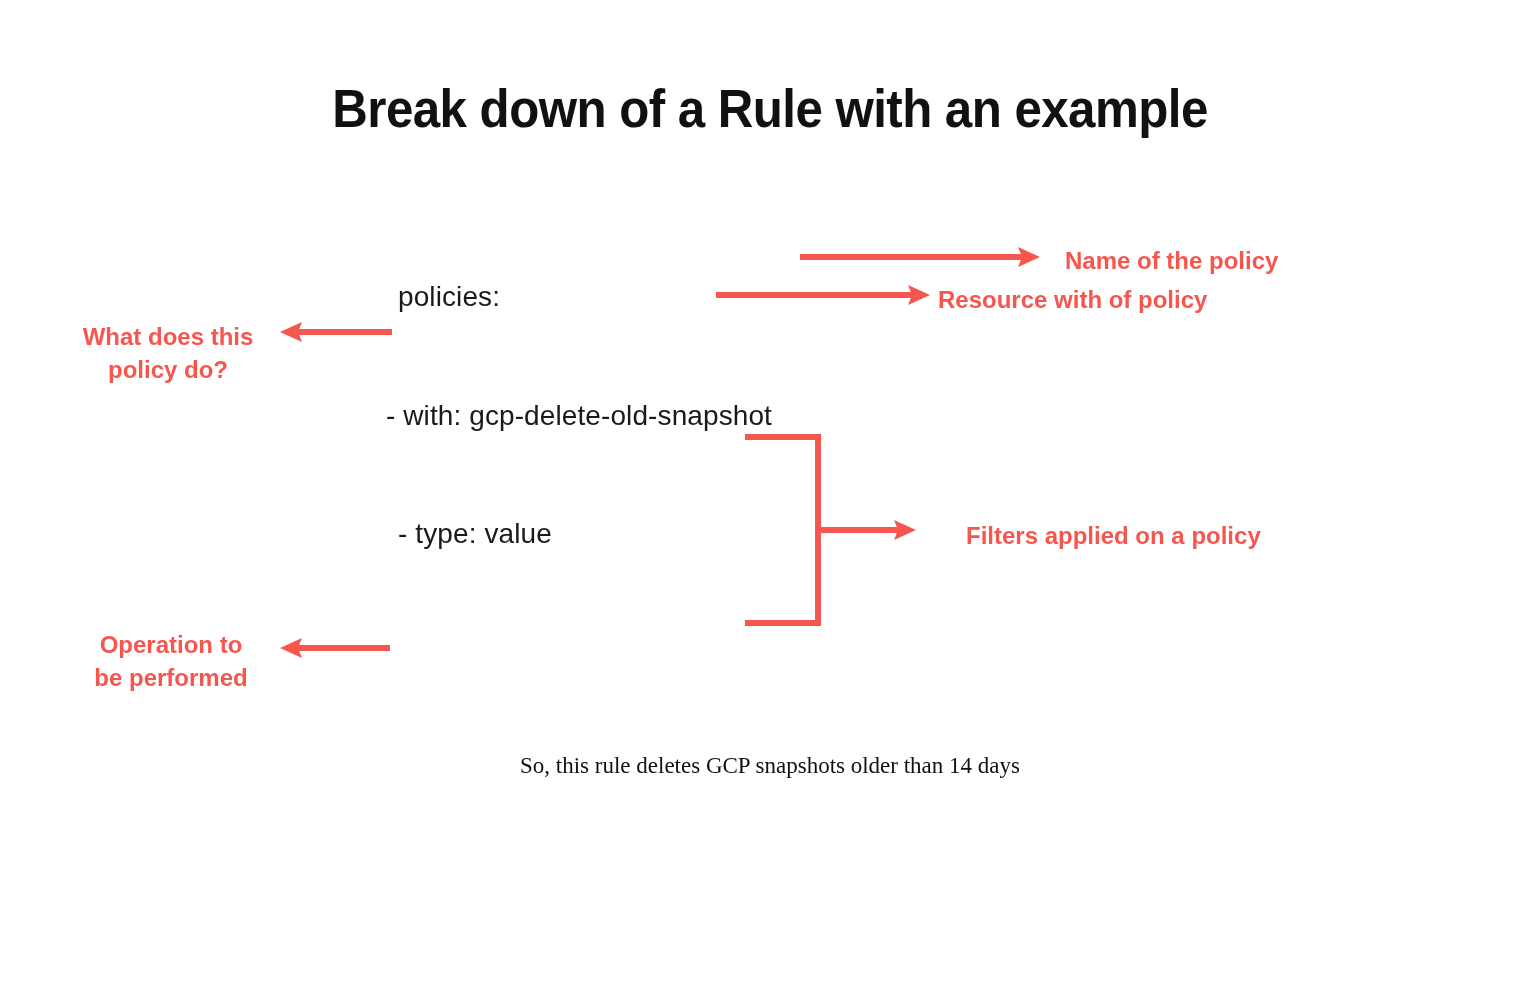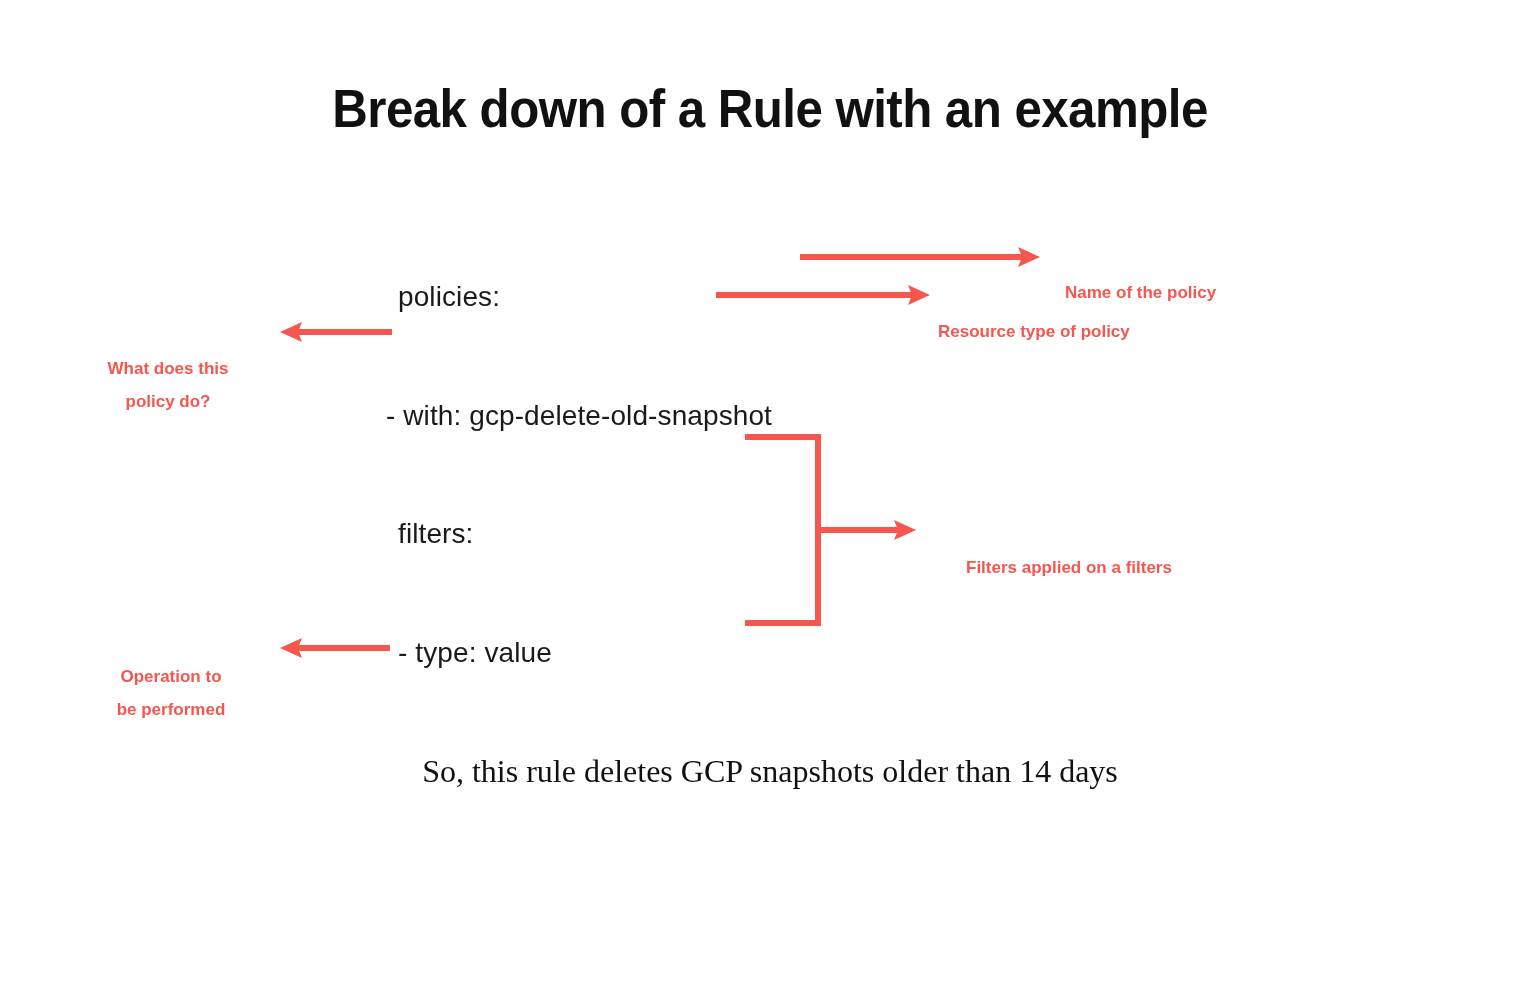--- a/index.html
+++ b/index.html
@@ -55,35 +55,34 @@
   .ind3 { padding-left: 47px; }
 
   
   #caption {
     position: absolute;
     left: 0;
     top: 753px;
     width: 1540px;
     text-align: center;
     font-family: "Liberation Serif", serif;
-    font-size: 32px;
+    font-size: 23px;
     color: #111111;
     white-space: nowrap;
   }
 
   
   .annot {
     position: absolute;
     font-family: "Liberation Sans", sans-serif;
     font-weight: bold;
-    font-size: 17px;
+    font-size: 24px;
     color: #F5564E;
     white-space: pre-line;
     line-height: 33px;
-    margin-top: 32px;
   }
   #label-name-of-policy   { left: 1065px; top: 244px; }
   #label-resource-type    { left: 938px;  top: 283px; }
   #label-filters-applied  { left: 966px;  top: 519px; }
   #label-what-does-policy { left: 82px;   top: 320px; width: 172px; text-align: center; }
   #label-operation        { left: 88px;   top: 628px; width: 166px; text-align: center; }
 
   
   #annotation-layer {
     position: absolute;
@@ -95,21 +94,20 @@
   }
 </style>
 </head>
 <body>
 
 <div id="slide-title">Break down of a Rule with an example</div>
 
 <div id="yaml-block">
   <span class="yaml-line ind0">policies:</span>
   <span class="yaml-line ind1">- with: gcp-delete-old-snapshot</span>
-  <span class="yaml-line ind2">filters:</span>
   <span class="yaml-line ind2">- type: value</span>
   
   
   
   
   
   
 </div>
 
 <svg id="annotation-layer" viewBox="0 0 1540 1008">
@@ -139,23 +137,23 @@
   </g>
 
   <g>
     <line x1="390" y1="648" x2="294" y2="648" stroke="#F5564E" stroke-width="6" stroke-linecap="butt"></line>
     <path d="M280 648 L302 638 L298 648 L302 658 Z" fill="#F5564E"></path>
   </g>
 </svg>
 
 <div class="annot" id="label-name-of-policy">Name of the policy</div>
 
-<div class="annot" id="label-resource-type">Resource type of policy</div>
+<div class="annot" id="label-resource-type">Resource with of policy</div>
 
-<div class="annot" id="label-filters-applied">Filters applied on a filters</div>
+<div class="annot" id="label-filters-applied">Filters applied on a policy</div>
 
 <div class="annot" id="label-what-does-policy">What does this
 policy do?</div>
 
 <div class="annot" id="label-operation">Operation to
 be performed</div>
 
 <div id="caption">So, this rule deletes GCP snapshots older than 14 days</div>
 
 </body></html>

